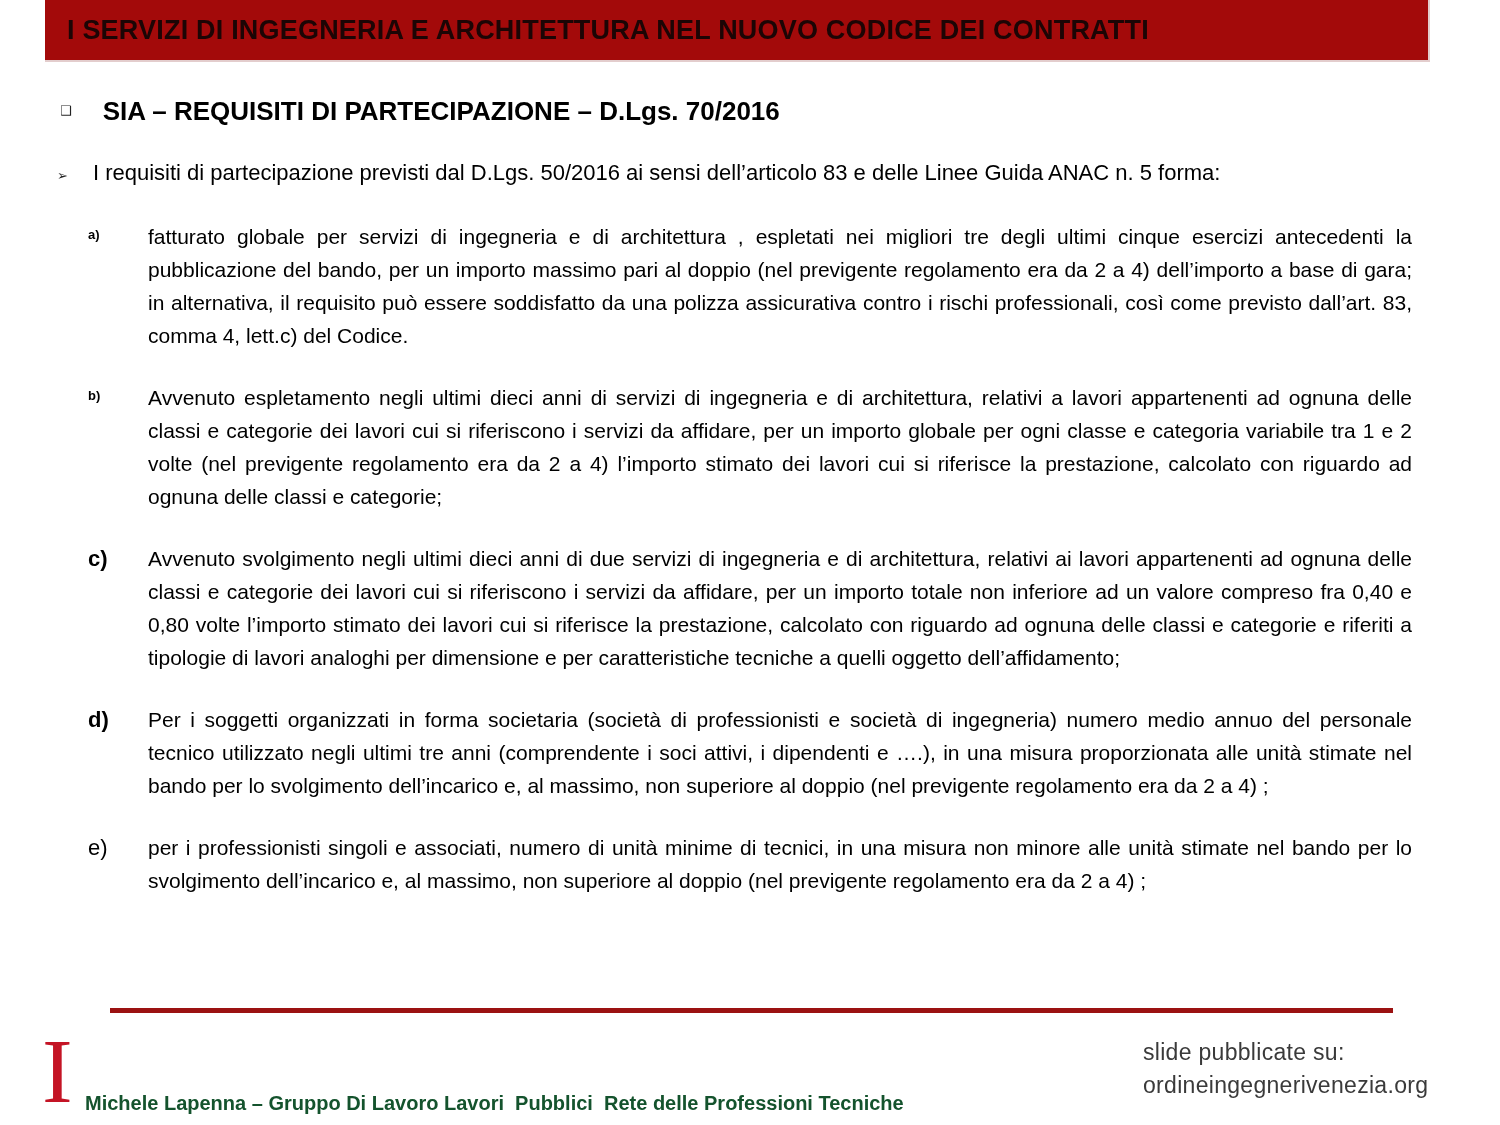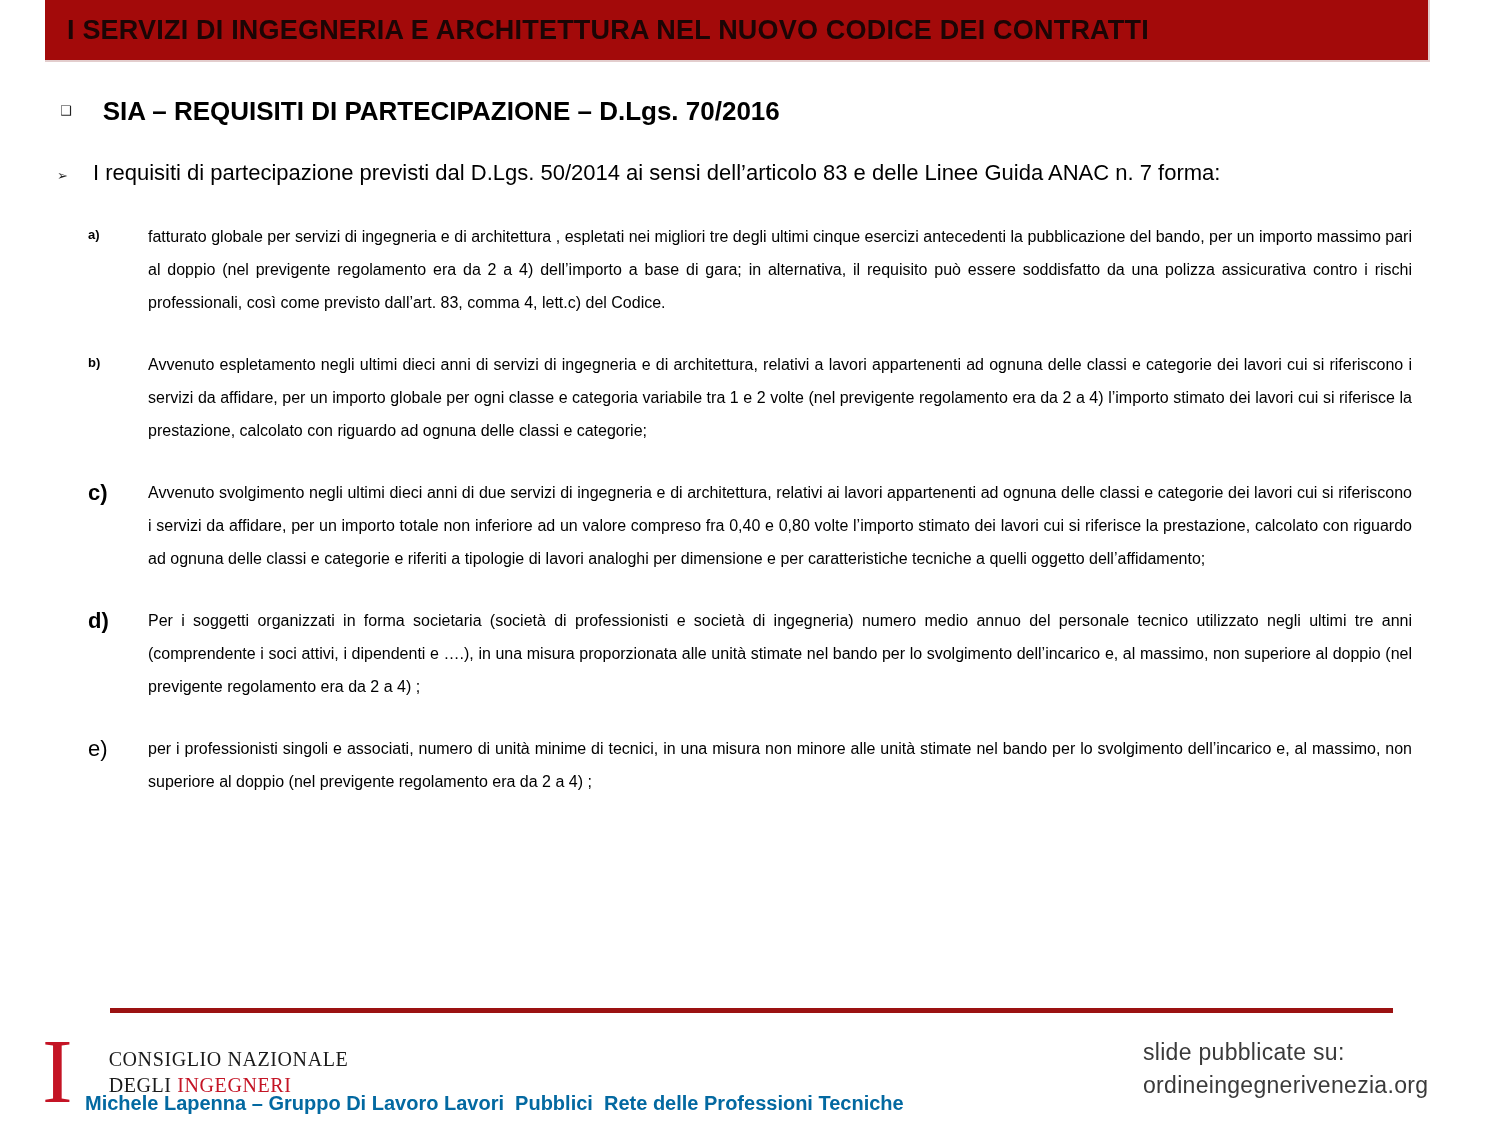--- a/index.html
+++ b/index.html
@@ -71,21 +71,21 @@
     flex: 0 0 60px;
     width: 60px;
     font-weight: bold;
     font-size: 22px;
     line-height: 33px;
   }
   .marker.small { font-size: 13px; padding-top: 8px; line-height: 13px; }
   .marker.light { font-weight: normal; }
   .item-text {
     flex: 1;
-    font-size: 16px;
+    font-size: 21px;
     line-height: 33px;
     text-align: justify;
   }
   .b { font-weight: normal; }
 
   
   .divider {
     position: absolute;
     left: 110px; top: 1008px;
     width: 1283px; height: 5px;
@@ -114,21 +114,21 @@
     letter-spacing: 0.6px;
     color: #1a1a1a;
   }
   .logo-line2 .red { color: #C41425; }
 
   .credit {
     position: absolute;
     left: 85px; top: 1092px;
     font-size: 20px;
     font-weight: bold;
-    color: #0369a1;
+    color: #14532d;
     white-space: pre-wrap;
   }
 
   .published {
     position: absolute;
     left: 1143px; top: 1036px;
     font-size: 23px;
     line-height: 33px;
     color: #3A3A3A;
     letter-spacing: 0.3px;
@@ -143,21 +143,21 @@
     <div class="header-title">I SERVIZI DI INGEGNERIA E ARCHITETTURA NEL NUOVO CODICE DEI CONTRATTI</div>
   </div>
 
   <div class="subtitle-row">
     <span class="sq-bullet">❑</span>
     <span class="subtitle-text">SIA – REQUISITI DI PARTECIPAZIONE – D.Lgs. 70/2016</span>
   </div>
 
   <div class="intro-row">
     <span class="arrow-bullet">➢</span>
-    <span class="intro-text"><span class="b">I requisiti di partecipazione</span><span class="r"> previsti dal D.Lgs. 50/2014 ai sensi </span><span class="b">dell’articolo 83</span><span class="r"> e delle </span><span class="b">Linee Guida ANAC n. 7</span><span class="r"> forma:</span></span>
+    <span class="intro-text"><span class="b">I requisiti di partecipazione</span><span class="r"> previsti dal D.Lgs. 50/2016 ai sensi </span><span class="b">dell’articolo 83</span><span class="r"> e delle </span><span class="b">Linee Guida ANAC n. 5</span><span class="r"> forma:</span></span>
   </div>
 
   <div class="items">
 
     <div class="item">
       <span class="marker small">a)</span>
       <div class="item-text"><span class="b">fatturato globale</span><span class="r"> per servizi di ingegneria e di architettura , </span><span class="b">espletati nei migliori tre degli ultimi cinque esercizi</span><span class="r"> antecedenti la pubblicazione del bando, per un importo </span><span class="b">massimo pari al doppio</span><span class="r"> (</span><span class="b">nel previgente regolamento era da 2 a 4</span><span class="r">) dell’importo a base di gara; </span><span class="b">in alternativa, il requisito può essere soddisfatto da una polizza assicurativa contro i rischi professionali, così come previsto dall’art. 83, comma 4, lett.c) del Codice.</span></div>
     </div>
 
     <div class="item">
@@ -179,24 +179,20 @@
       <span class="marker light">e)</span>
       <div class="item-text"><span class="b">per i professionisti singoli e associati, numero di unità minime di tecnici</span><span class="r">, </span><span class="b">in una misura non minore alle unità stimate nel bando per lo svolgimento dell’incarico e, al massimo, non superiore al doppio</span><span class="r"> (</span><span class="b">nel previgente regolamento era da 2 a 4</span><span class="r">) ;</span></div>
     </div>
 
   </div>
 
   <div class="divider"></div>
 
   <div class="footer-logo">
     <span class="logo-i">I</span>
-    <div class="logo-text">
-      <div class="logo-line1">CONSIGLIO NAZIONALE</div>
-      <div class="logo-line2"><span>DEGLI </span><span class="red">INGEGNERI</span></div>
-    </div>
   </div>
 
   <div class="credit">Michele Lapenna – Gruppo Di Lavoro Lavori  Pubblici  Rete delle Professioni Tecniche</div>
 
   <div class="published">
     <div>slide pubblicate su:</div>
     <div>ordineingegnerivenezia.org</div>
   </div>
 
 </div>

